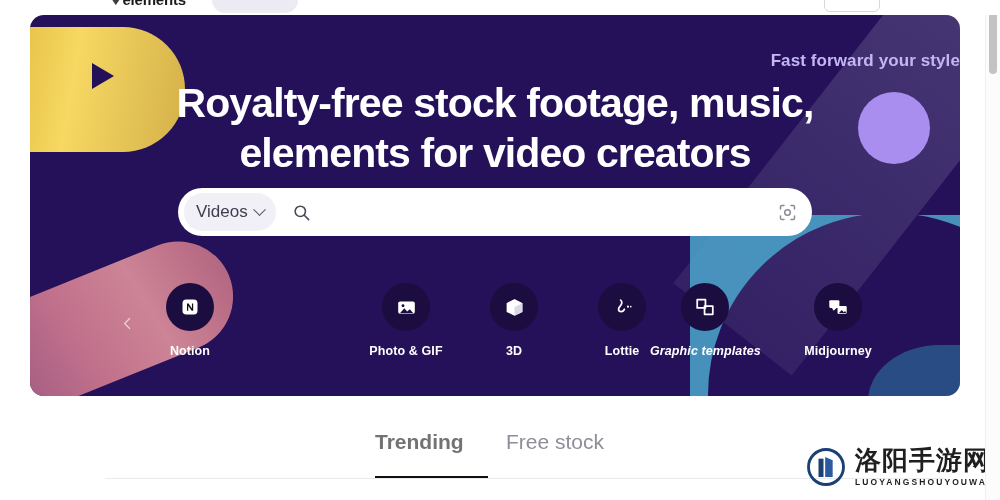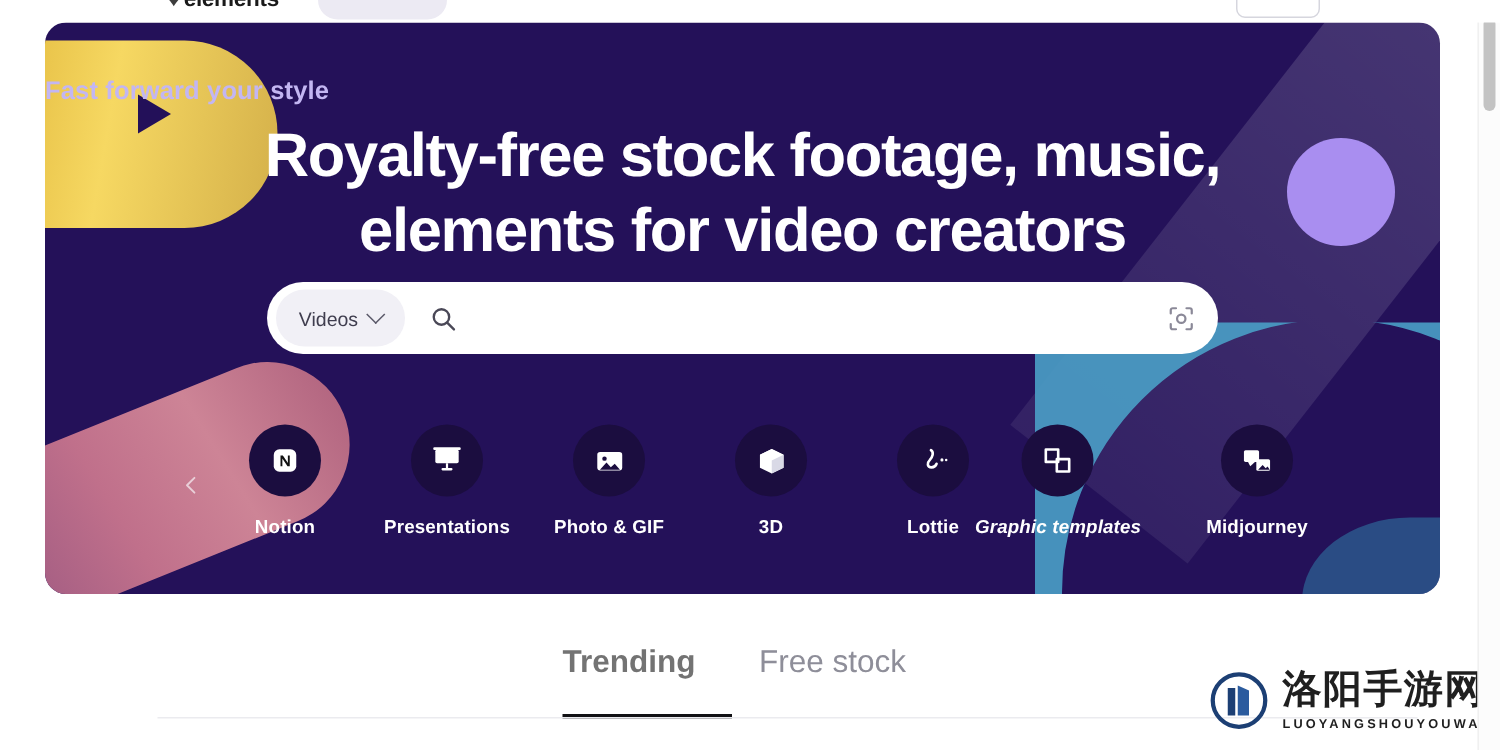--- a/index.html
+++ b/index.html
@@ -85,21 +85,21 @@
   .deco-pink {
     left: -90px; top: 262px; width: 300px; height: 110px;
     border-radius: 55px;
     background: linear-gradient(80deg, #8c4e7c 0%, #c0708b 45%, #cd8496 70%, #b1647f 100%);
     transform: rotate(-22deg);
   }
 
   
   .eyebrow {
     position: absolute; left: 0; top: 36px; width: 930px;
-    text-align: left;
+    text-align: right;
     font-size: 17px; font-weight: 700; color: #c3b6f2;
     letter-spacing: 0.1px;
   }
   .headline {
     position: absolute; left: 115px; top: 63px; width: 700px;
     text-align: center;
     font-size: 41px; font-weight: 700; color: #ffffff;
     line-height: 1.22; letter-spacing: -0.9px;
   }
 
@@ -109,21 +109,21 @@
     width: 634px; height: 48px;
     background: #ffffff; border-radius: 24px;
     display: flex; align-items: center;
   }
   .cat-pill {
     margin-left: 6px; height: 38px; min-width: 86px;
     border-radius: 19px; background: #f1f0f6;
     display: flex; align-items: center; justify-content: center; gap: 7px;
     padding: 0 12px; cursor: pointer;
   }
-  .cat-pill-label { font-size: 13px; color: #3f3d4e; }
+  .cat-pill-label { font-size: 17px; color: #3f3d4e; }
   .chev { width: 9px; height: 9px; border-right: 1.6px solid #5a5868; border-bottom: 1.6px solid #5a5868; transform: rotate(45deg) translate(-2px,-2px); }
   .search-glass { margin-left: 16px; display: flex; align-items: center; }
   .search-input {
     flex: 1; border: 0; outline: 0; background: transparent;
     font-size: 14px; color: #222; font-family: "Liberation Sans", sans-serif;
     margin-left: 10px; height: 100%;
   }
   .search-input::placeholder { color: #9b99a8; }
   .lens-btn { margin-right: 14px; display: flex; align-items: center; cursor: pointer; }
 
@@ -255,31 +255,20 @@
       <div class="cat" style="left:13px;top:0;">
         <div class="cat-circle">
           <svg width="20" height="20" viewBox="0 0 24 24">
             <rect x="3" y="3" width="18" height="18" rx="4.5" fill="#fff"></rect>
             <path d="M8.4 16.6V7.9h1.9l4 6V7.9h1.5v8.7h-1.8l-4.1-6.2v6.2z" fill="#111"></path>
           </svg>
         </div>
         <div class="cat-name">Notion</div>
       </div>
 
-      <div class="cat" style="left:121px;top:0;">
-        <div class="cat-circle">
-          <svg width="22" height="22" viewBox="0 0 24 24" fill="#fff">
-            <rect x="3.5" y="4" width="17" height="10" rx="1.3"></rect>
-            <rect x="11.2" y="14" width="1.6" height="4"></rect>
-            <rect x="8" y="17.5" width="8" height="1.7" rx="0.8"></rect>
-            <rect x="2" y="2.4" width="20" height="1.9" rx="0.9"></rect>
-          </svg>
-        </div>
-        <div class="cat-name">Presentations</div>
-      </div>
 
       <div class="cat" style="left:229px;top:0;">
         <div class="cat-circle">
           <svg width="21" height="21" viewBox="0 0 24 24" fill="#fff">
             <rect x="2.5" y="5" width="19" height="14" rx="2.2"></rect>
             <circle cx="8" cy="10" r="1.7" fill="#1b0d3f"></circle>
             <path d="M4.5 18.5l5-5.6 3.3 3.6 3-2.6 4 4.6z" fill="#1b0d3f"></path>
           </svg>
         </div>
         <div class="cat-name">Photo &amp; GIF</div>

